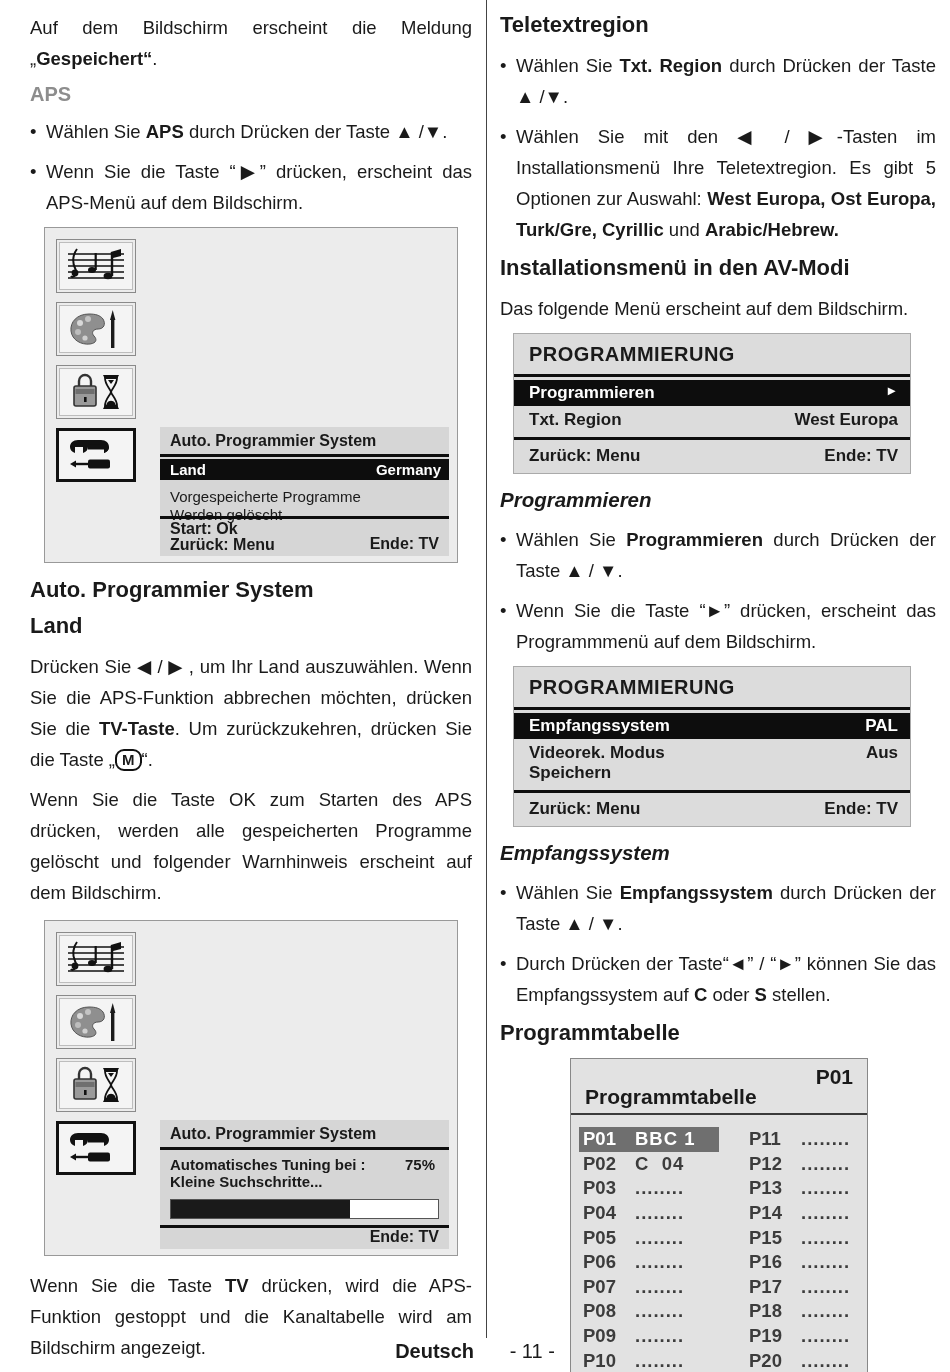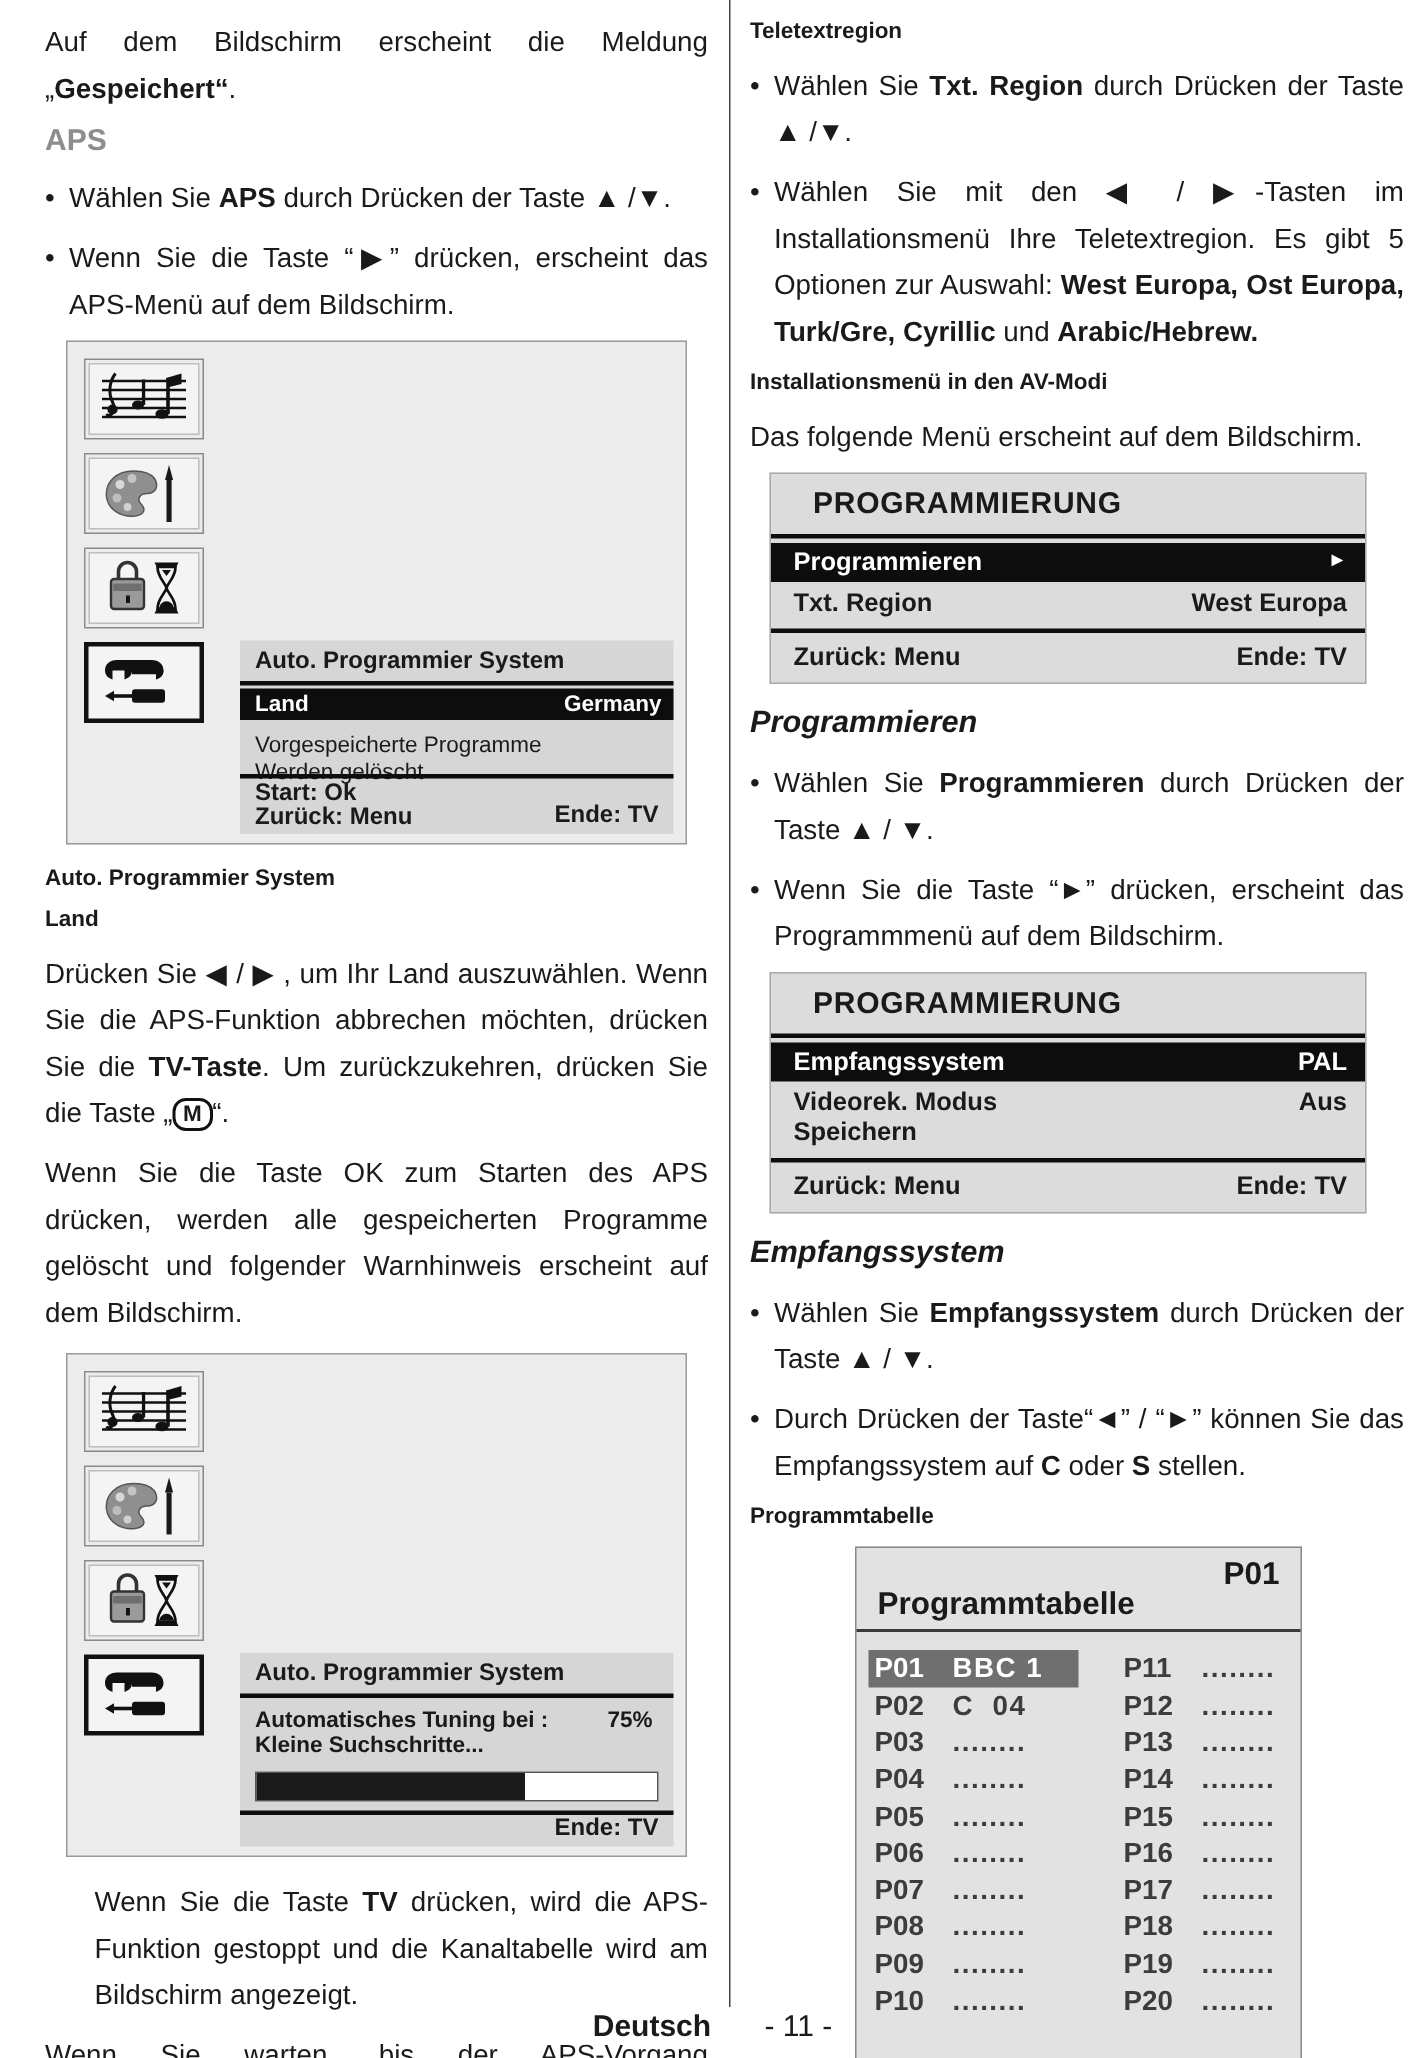--- a/index.html
+++ b/index.html
@@ -14,21 +14,21 @@
   .col-right { left:500px; width:436px; }
   .divider { position:absolute; left:486px; top:0; width:1px; height:1338px; background:#444; }
 
   p, .bullet { font-size:18.5px; line-height:31px; text-align:justify; margin-bottom:9px; }
   .b { font-weight:bold; }
   .bullet { display:flex; }
   .bullet .dot { width:16px; flex:0 0 16px; }
   .bullet .btxt { flex:1; text-align:justify; }
 
   .h-gray { color:#8d8d8d; font-weight:bold; font-size:20px; margin:6px 0 10px; }
-  .h-big  { font-weight:bold; font-size:15px; margin:10px 0 12px; }
+  .h-big  { font-weight:bold; font-size:22px; margin:10px 0 12px; }
   .h-ital { font-weight:bold; font-style:italic; font-size:20.5px; margin:10px 0 12px; }
 
   .m-key { display:inline-block; border:2px solid #111; border-radius:9px; padding:0 5px;
            font-weight:bold; font-size:15px; line-height:18px; vertical-align:1px; }
 
   
   .shotbox { position:relative; width:414px; height:336px; background:#ececec;
              border:1px solid #999; margin:8px 0 14px 14px; }
   .tile { position:absolute; left:11px; width:80px; height:54px; background:#f4f4f4;
           border:1px solid #8a8a8a; box-shadow:inset 0 0 0 2px #ececec, inset 0 0 0 3px #bdbdbd;
@@ -48,21 +48,21 @@
   .mp-footer .end { position:absolute; right:10px; bottom:4px; }
   .mp-tune { display:flex; justify-content:space-between; font-weight:bold;
              padding:6px 14px 0 10px; }
   .mp-sub { font-weight:bold; padding:0 10px; }
   .pbar { margin:9px 10px 0; height:20px; background:#fff; border:1px solid #555; }
   .pfill { height:100%; background:#1a1a1a; }
 
   
   .menubox { width:398px; background:#dcdcdc; border:1px solid #aaa; margin:6px 0 14px 13px;
              font-size:17px; }
-  .mb-title { font-weight:bold; font-size:20px; padding:9px 0 8px 28px;
+  .mb-title { font-weight:bold; font-size:20px; padding:9px 0 8px 15px;
               border-bottom:3px solid #0d0d0d; letter-spacing:0.5px; }
   .mb-row { display:flex; justify-content:space-between; font-weight:bold;
             padding:3px 12px 3px 15px; }
   .mb-row.hl { background:#0d0d0d; color:#fff; margin:3px 0 1px; }
   .mb-footer { display:flex; justify-content:space-between; font-weight:bold;
                border-top:3px solid #0d0d0d; padding:6px 12px 7px 15px; margin-top:4px; }
 
   
   .ptable { position:relative; width:298px; height:452px; background:#e2e2e2;
             border:1px solid #888; margin:10px 0 0 70px; }
@@ -244,21 +244,21 @@
       <div class="mp-sub">Kleine Suchschritte...</div>
       <div class="pbar">
         <div class="pfill" style="width: 67%;"></div>
       </div>
       <div class="mp-footer" style="height:24px;">
         <span class="end">Ende: TV</span>
       </div>
     </div>
   </div>
 
-  <p style="margin-top:12px;margin-left:33px;"><span>Wenn Sie die Taste </span><span class="b">TV</span><span> drücken, wird die APS-Funktion gestoppt und die Kanaltabelle wird am Bildschirm angezeigt.</span></p>
+  <p style="margin-top:12px;"><span>Wenn Sie die Taste </span><span class="b">TV</span><span> drücken, wird die APS-Funktion gestoppt und die Kanaltabelle wird am Bildschirm angezeigt.</span></p>
 
   <p>Wenn Sie warten, bis der APS-Vorgang abgeschlossen ist, wird die Programmtabelle mit den gefundenen Programmen angezeigt.</p>
 </div>
 
 <div class="col col-right">
 
   <div class="h-big" style="margin-top:0;">Teletextregion</div>
 
   <div class="bullet">
     <span class="dot">•</span>

